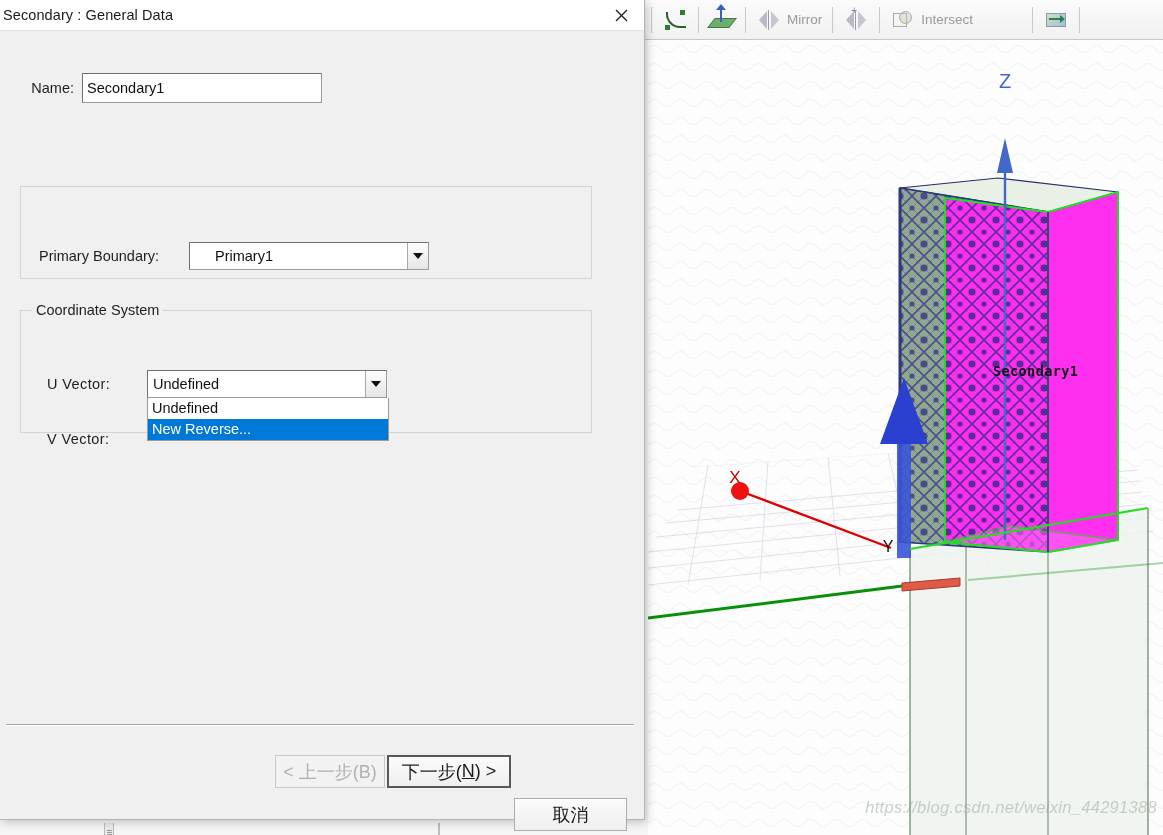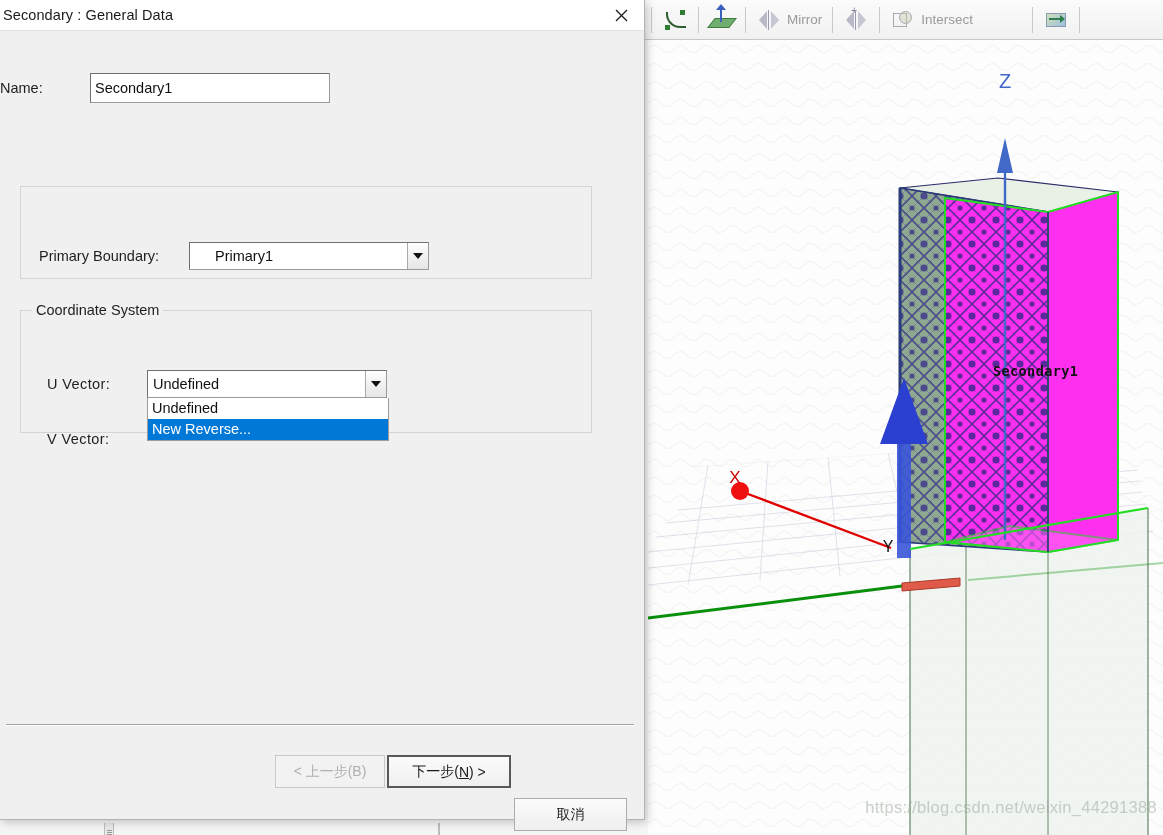--- a/index.html
+++ b/index.html
@@ -106,21 +106,21 @@
     position: absolute; left: 648px; top: 40px;
     width: 515px; height: 795px;
     background: #fdfdfd;
     overflow: hidden;
   }
   #viewport svg { display: block; }
   .vp-watermark {
     position: absolute; right: 6px; bottom: 18px;
     color: rgba(150,165,150,.50);
     font-size: 16.5px; letter-spacing: .3px;
-    white-space: nowrap; pointer-events: none;
+    white-space: nowrap; pointer-events: none; font-style: italic;
   }
   
   #bg-panel-left {
     position: absolute; left: 0; top: 40px; width: 648px; height: 795px;
     background: #f5f5f5;
   }
   .bg-splitter {
     position: absolute; background: #e9e9e9;
     border-left: 1px solid #bdbdbd; border-right: 1px solid #bdbdbd;
   }
@@ -161,21 +161,21 @@
     border-top: 1px solid #e4e4e4;
   }
 
   .lbl { font-size: 14.5px; color: #1e1e1e; }
 
   
   #name-row {
     position: absolute; left: 0; top: 42px; width: 100%;
     display: flex; align-items: center;
   }
-  #name-label { width: 90px; text-align: left; padding-right: 8px; }
+  #name-label { width: 82px; text-align: right; padding-right: 8px; }
   .txtbox {
     background: #ffffff;
     border: 1px solid #9a9a9a;
     border-top-color: #707070; border-left-color: #707070;
     height: 30px; display: flex; align-items: center;
     padding: 0 4px; font-size: 14.5px; color: #111;
   }
   #name-input { width: 240px; }
 
   
@@ -258,21 +258,21 @@
   }
   #footer-sep {
     position: absolute; left: 6px; top: 0; right: 10px;
     height: 1px; background: #a4a4a4;
     box-shadow: 0 1px 0 #ffffff;
   }
   .btn {
     position: absolute; top: 31px; height: 33px;
     background: linear-gradient(#fbfbfb,#efefef);
     border: 1px solid #adadad;
-    font-size: 14px; color: #1a1a1a;
+    font-size: 18px; color: #1a1a1a;
     display: flex; align-items: center; justify-content: center;
     cursor: pointer; user-select: none;
   }
   .btn.disabled { color: #b0b0b0; border-color: #c9c9c9; background: #f2f2f2; cursor: default; }
   .btn.default { border: 2px solid #585858; font-weight: normal; }
   #btn-back { left: 275px; width: 110px; }
   #btn-next { left: 387px; width: 124px; }
   #btn-cancel { left: 514px; width: 113px; margin-top: 43px; }
   .u-ul { text-decoration: underline; }
 </style>

